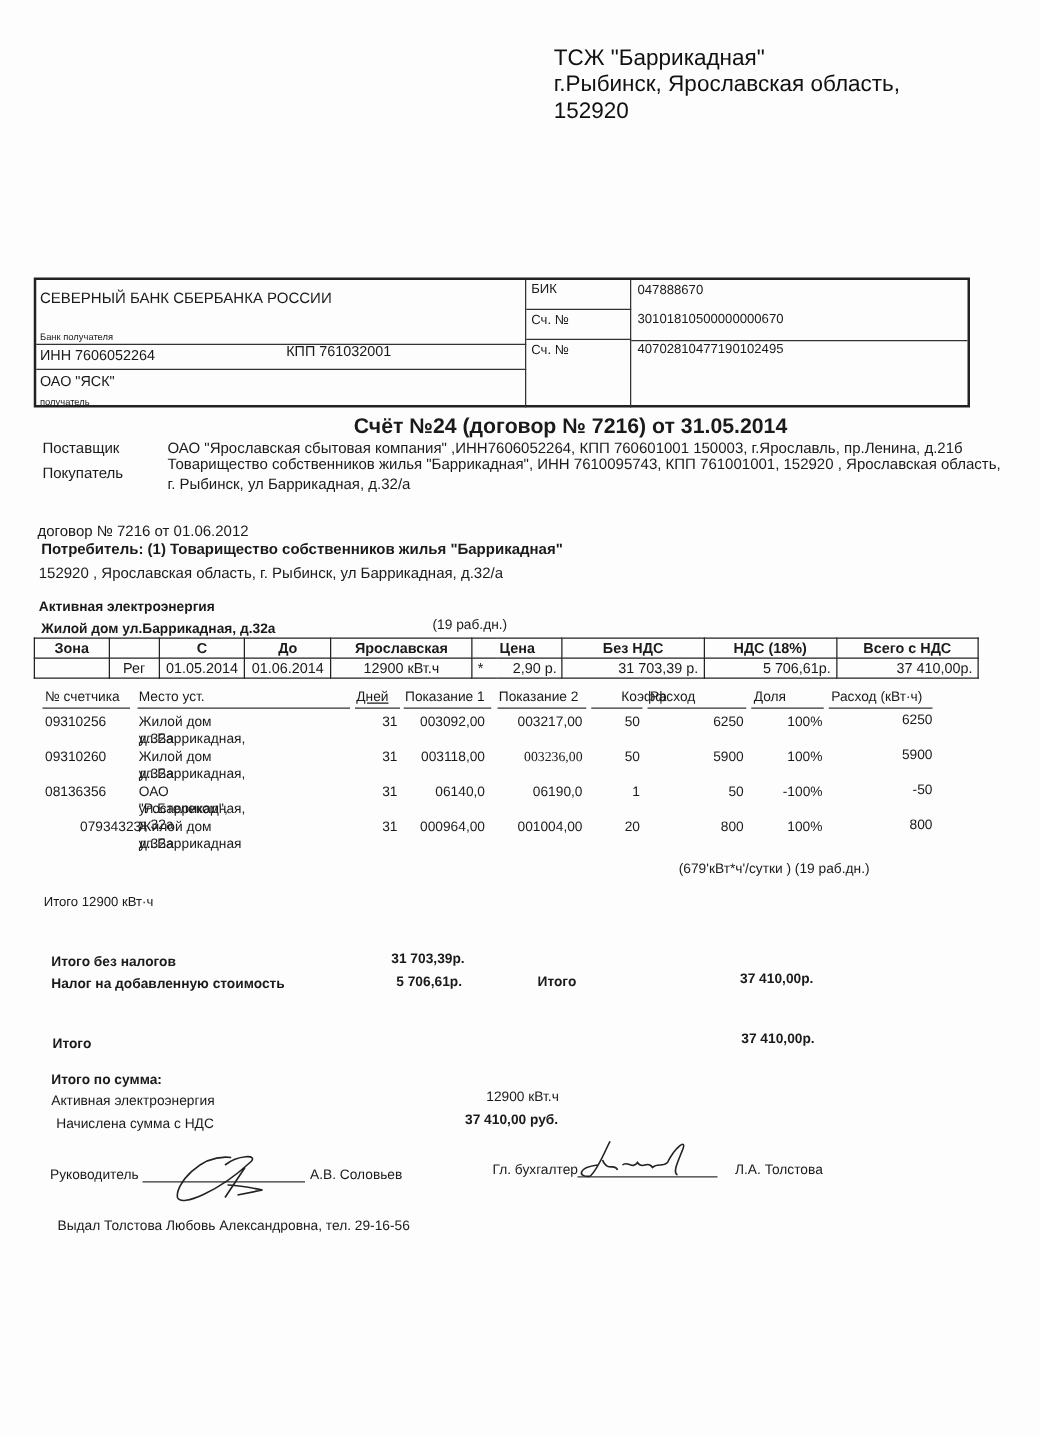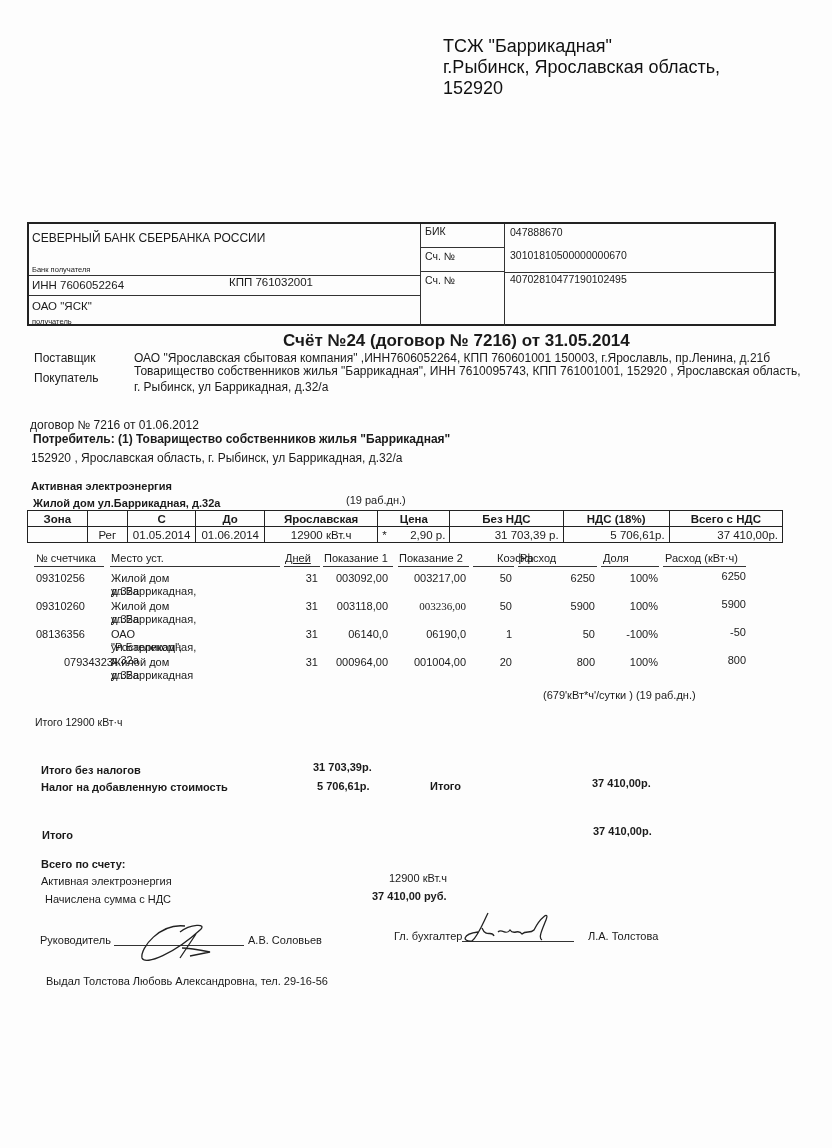--- a/index.html
+++ b/index.html
@@ -200,21 +200,21 @@
 
 <div class="abs sm b" style="left:41px;top:764px;">Итого без налогов</div>
 <div class="abs sm b" style="left:313px;top:761px;">31 703,39р.</div>
 <div class="abs sm b" style="left:41px;top:781px;">Налог на добавленную стоимость</div>
 <div class="abs sm b" style="left:317px;top:780px;">5 706,61р.</div>
 <div class="abs sm b" style="left:430px;top:780px;">Итого</div>
 <div class="abs sm b" style="left:592px;top:777px;">37 410,00р.</div>
 <div class="abs sm b" style="left:42px;top:829px;">Итого</div>
 <div class="abs sm b" style="left:593px;top:825px;">37 410,00р.</div>
 
-<div class="abs sm b" style="left:41px;top:858px;">Всего по счету:</div>
+<div class="abs sm b" style="left:41px;top:858px;">Итого по сумма:</div>
 <div class="abs sm" style="left:41px;top:875px;">Активная электроэнергия</div>
 <div class="abs sm" style="left:389px;top:872px;">12900  кВт.ч</div>
 <div class="abs sm" style="left:45px;top:893px;">Начислена сумма с НДС</div>
 <div class="abs sm b" style="left:372px;top:890px;">37 410,00  руб.</div>
 
 <div class="abs sm" style="left:40px;top:934px;">Руководитель</div>
 <div class="abs" style="left:114px;top:945px;width:130px;height:1px;background:#333;"></div>
 <svg class="abs" style="left:130px;top:918px;" width="100" height="50" viewBox="0 0 100 50">
   <path d="M55 8 C 30 5, 10 30, 12 40 C 15 48, 45 35, 70 12 C 78 5, 60 6, 50 14 M66 16 L50 40 M52 30 C 60 30, 70 32, 80 34 L 60 38" fill="none" stroke="#222" stroke-width="1.3"></path>
 </svg>

